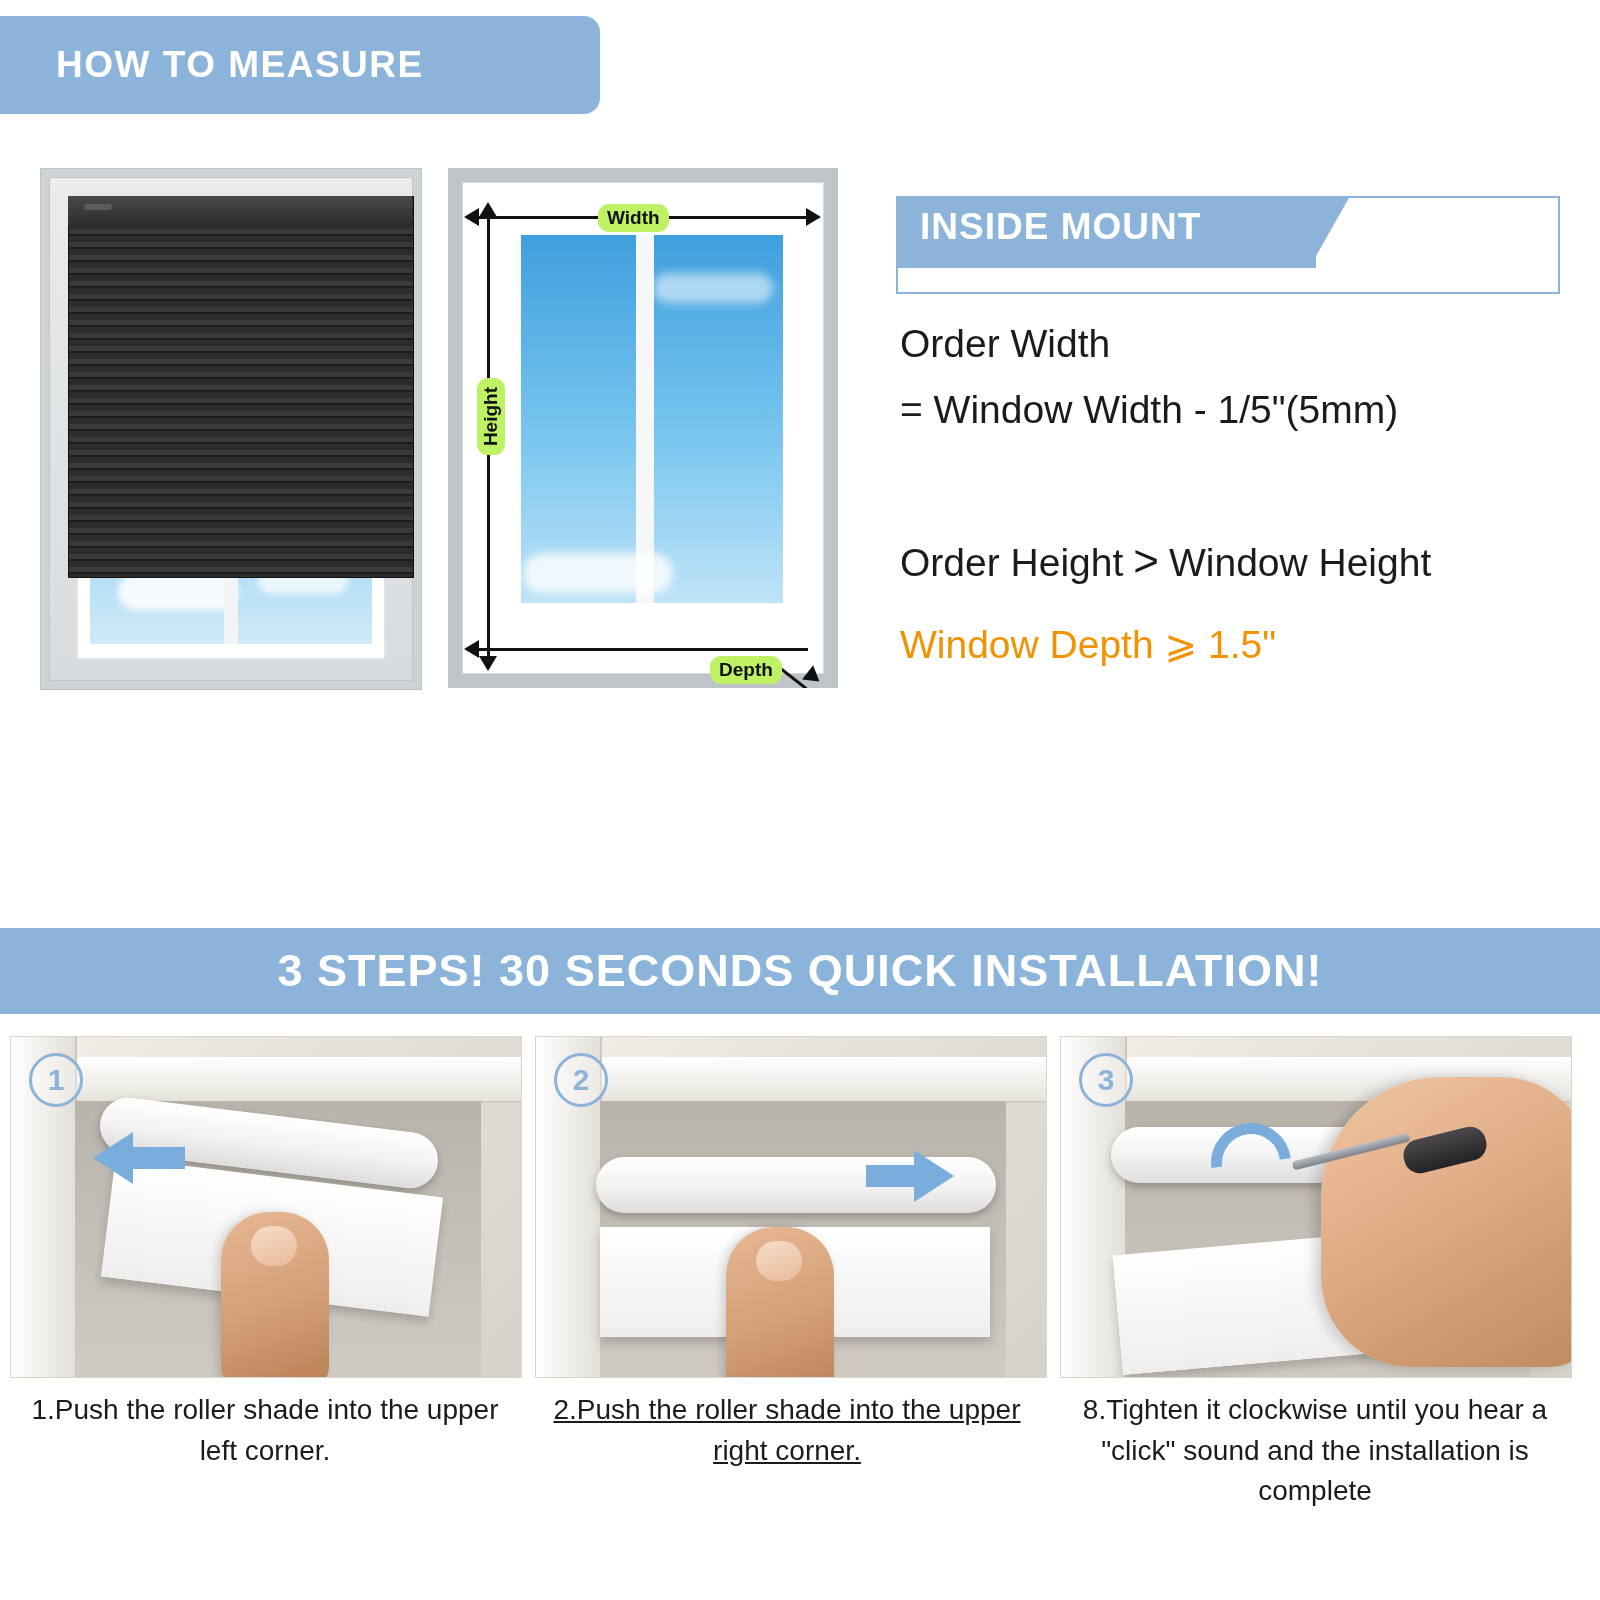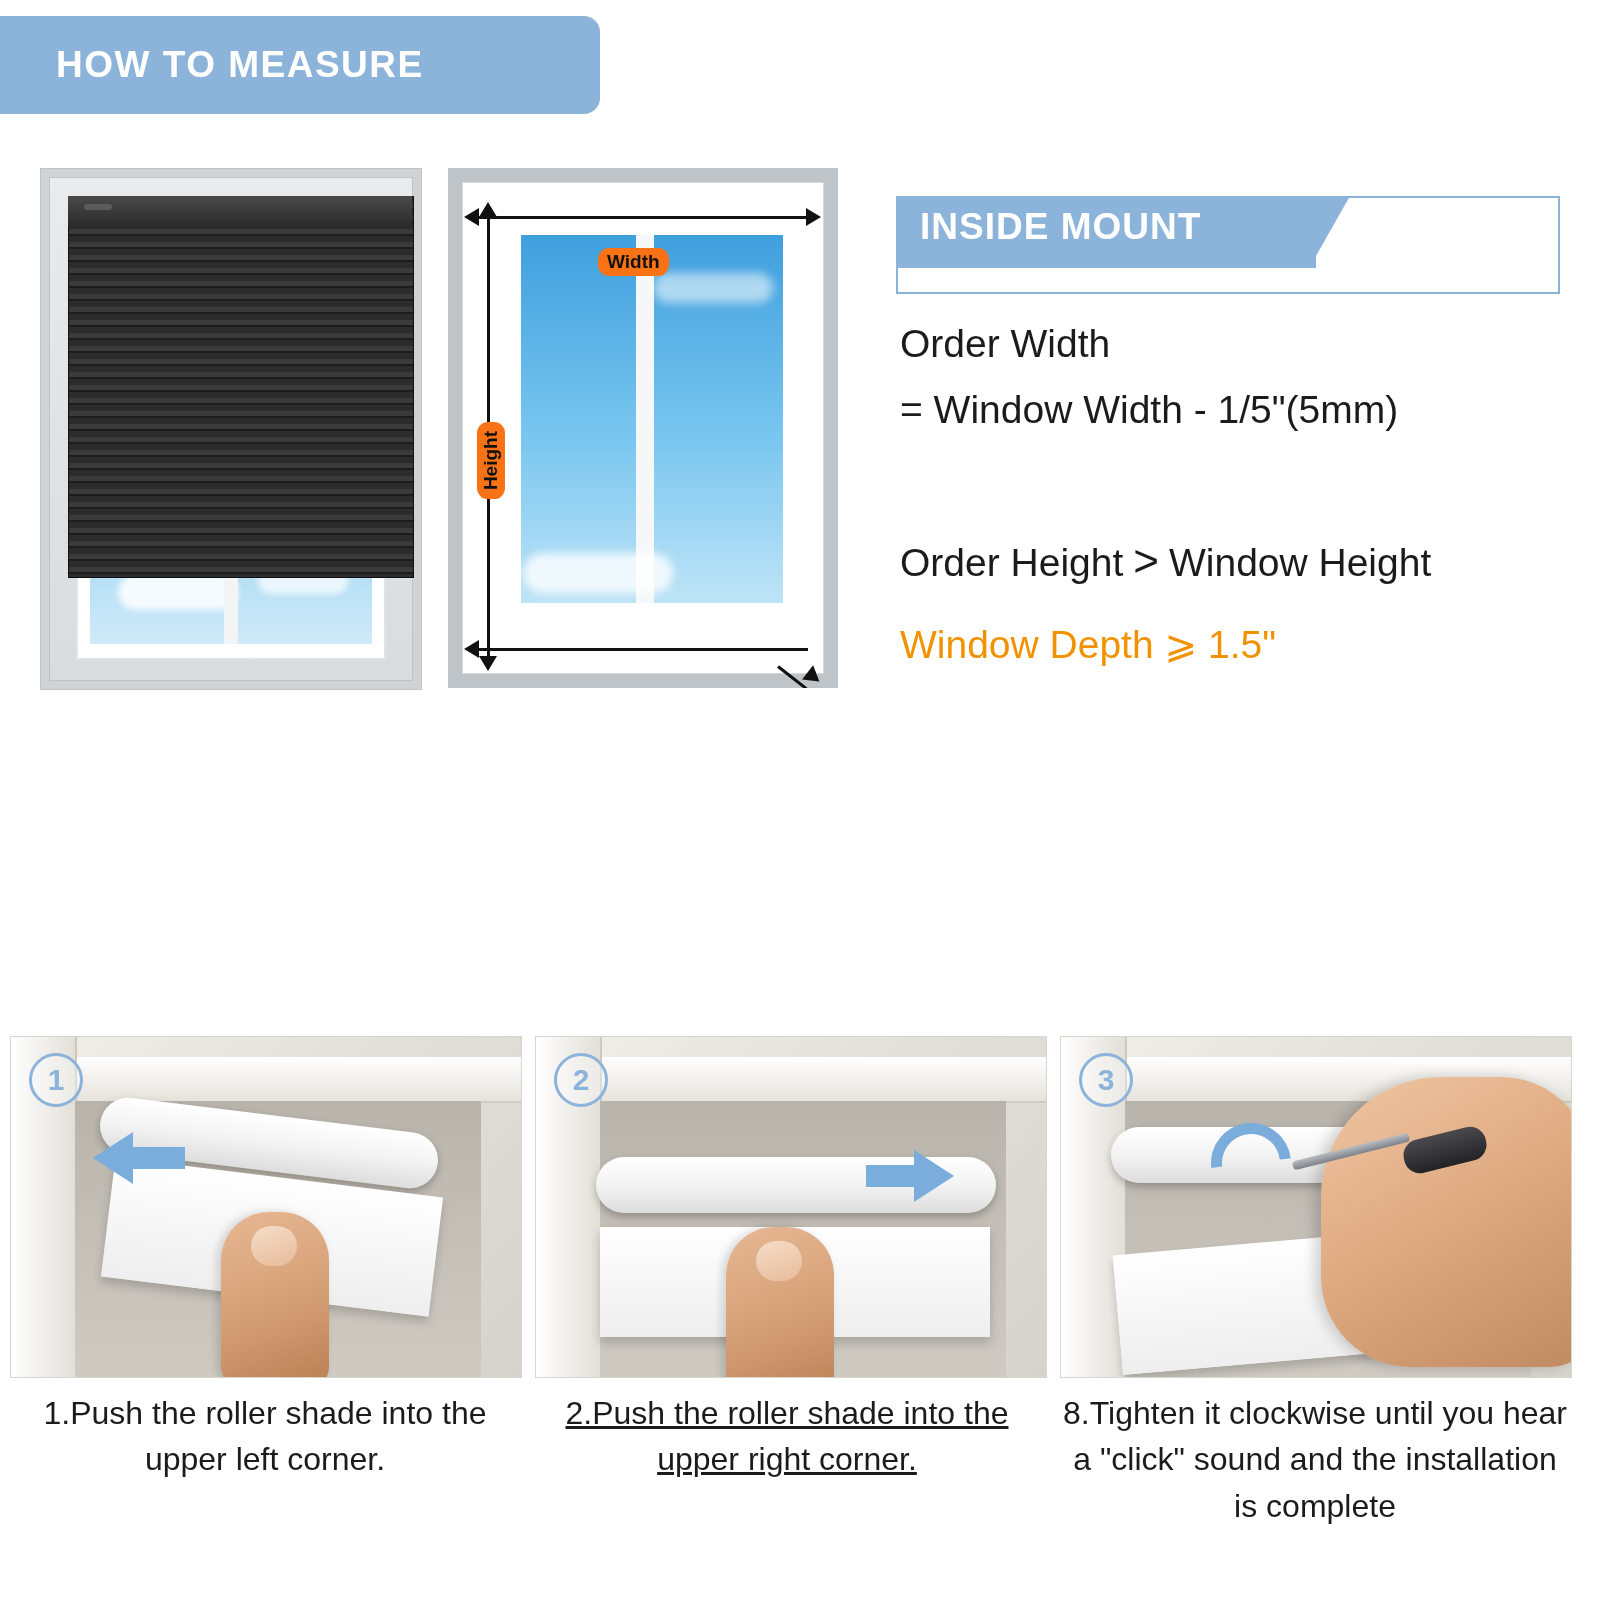--- a/index.html
+++ b/index.html
@@ -183,30 +183,29 @@
     position: absolute;
     width: 0; height: 0;
     z-index: 8;
   }
   .ah-left  { border-top: 9px solid transparent; border-bottom: 9px solid transparent; border-right: 15px solid #111; }
   .ah-right { border-top: 9px solid transparent; border-bottom: 9px solid transparent; border-left: 15px solid #111; }
   .ah-up    { border-left: 9px solid transparent; border-right: 9px solid transparent; border-bottom: 15px solid #111; }
   .ah-down  { border-left: 9px solid transparent; border-right: 9px solid transparent; border-top: 15px solid #111; }
   .dim-label {
     position: absolute;
-    background: #f97316;
+    background: #bef264;
     color: #111111;
     font-size: 19px;
     font-weight: bold;
     padding: 3px 9px;
     border-radius: 11px;
     z-index: 9;
     white-space: nowrap;
     font-family: "Liberation Sans", sans-serif;
-    margin-top: 44px;
   }
   .dim-label.vertical {
     writing-mode: vertical-rl;
     transform: rotate(180deg);
     padding: 9px 3px;
   }
 
   
   .inside-mount-banner {
     position: absolute;
@@ -442,21 +441,21 @@
     z-index: 7;
   }
 
   
   .caption {
     position: absolute;
     top: 1390px;
     width: 510px;
     text-align: center;
     color: #1b1b1b;
-    font-size: 32px;
+    font-size: 28px;
     line-height: 1.45;
     font-family: "Liberation Sans", sans-serif;
   }
   .cap-1 { left: 10px; }
   .cap-2 { left: 532px; text-decoration: underline; }
   .cap-3 { left: 1060px; }
 </style>
 </head>
 <body>
 
@@ -514,20 +513,23 @@
   </div>
 
   <div class="spec-text spec-1">Order Width</div>
   <div class="spec-text spec-2">= Window Width - 1/5"(5mm)</div>
   <div class="spec-text spec-3">
     <span>Order Height</span><span class="gt-sign">&gt;</span><span>Window Height</span>
   </div>
   <div class="spec-text spec-4">Window Depth ⩾ 1.5"</div>
 
 
+  <div class="steps-banner">
+    <div class="sb-text">3 STEPS! 30 SECONDS QUICK INSTALLATION!</div>
+  </div>
 
   <div class="step step-1">
     <div class="wall"></div>
     <div class="frame-top"></div>
     <div class="frame-left"></div>
     <div class="dark-gap"></div>
     <div class="roller" style="left:88px; top:78px; width:340px; transform:rotate(7deg);"></div>
     <div class="shade-body" style="left:96px; top:140px; width:330px; height:120px; transform:rotate(7deg);"></div>
     <div class="thumb" style="left:210px; top:175px;">
       <div class="nail"></div>

